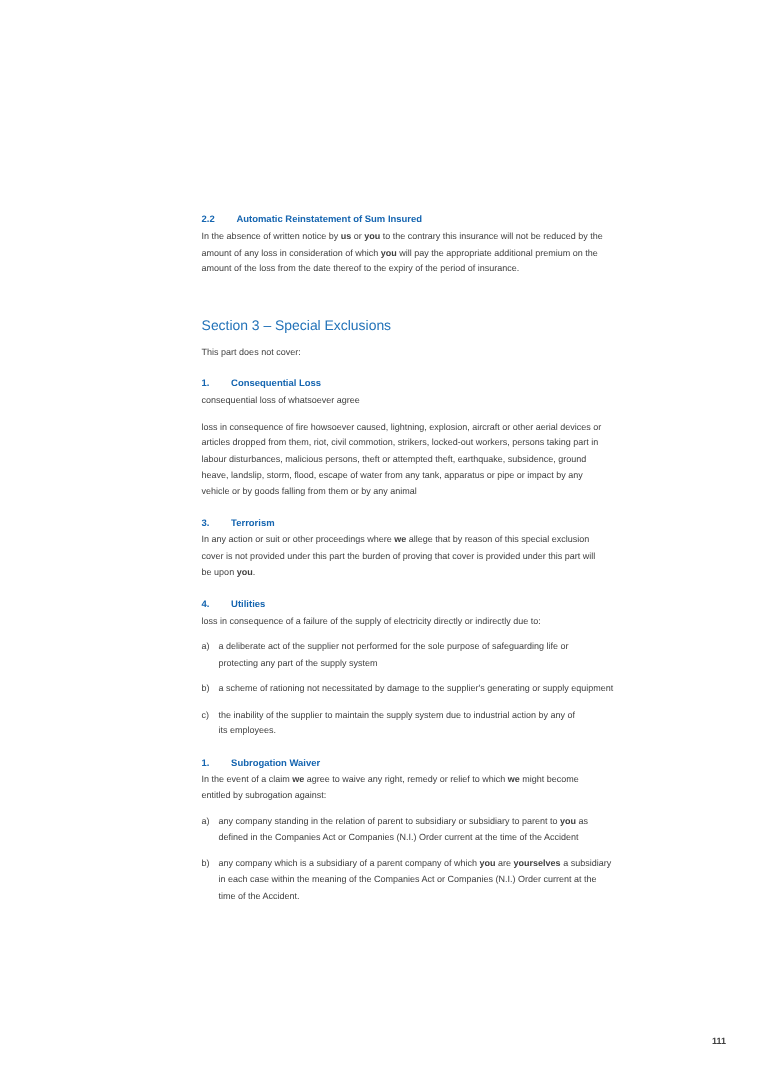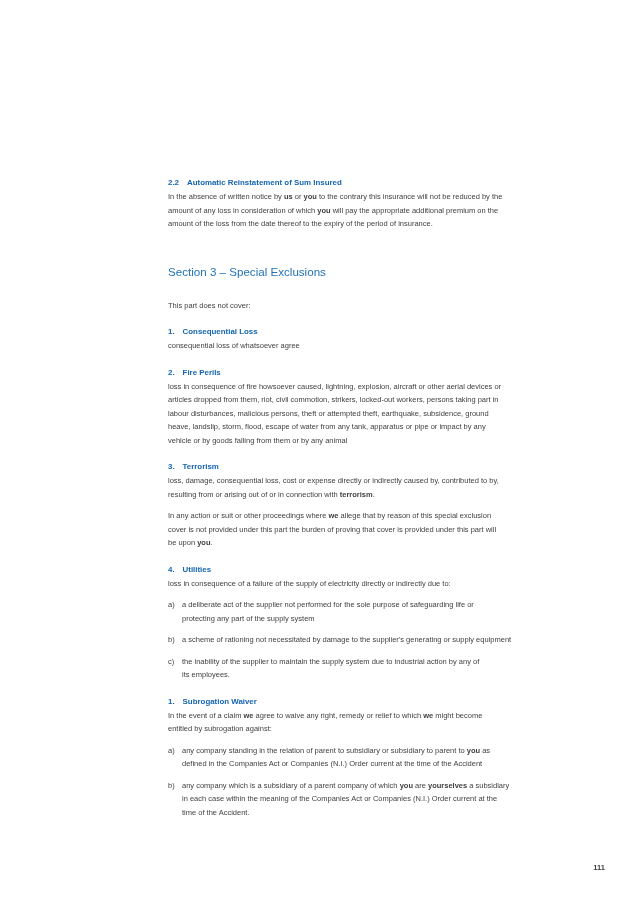--- a/index.html
+++ b/index.html
@@ -34,34 +34,34 @@
   }
   .numbered-heading {
     margin: 14px 0 0;
     font-size: 7.9px;
     line-height: 11px;
     font-weight: bold;
     color: var(--num-heading-blue, #1565b0);
   }
   .numbered-heading .num {
     display: inline-block;
-    margin-right: 8px;
+    margin-right: 18px;
   }
   .numbered-heading + .para {
     margin-top: 2px;
   }
   .section-title {
     margin: 33px 0 0;
     font-size: 11.6px;
     line-height: 15px;
     font-weight: 400;
     color: var(--section-blue, #2272b8);
   }
   .section-title + .para {
-    margin-top: 20px;
+    margin-top: 8px;
   }
   .section-title + .numbered-heading {
     margin-top: 16px;
     text-decoration: underline;
   }
   .content > :first-child {
     margin-top: 0;
   }
   .list-item {
     display: flex;
@@ -91,29 +91,26 @@
 <div class="page">
   <div class="content">
       <h3 class="numbered-heading"><span class="num">2.2</span><span>Automatic Reinstatement of Sum Insured</span></h3>
       <p class="para"><span>In the absence of written notice by </span><span class="b">us</span><span> or </span><span class="b">you</span><span> to the contrary this insurance will not be reduced by the
 amount of any loss in consideration of which </span><span class="b">you</span><span> will pay the appropriate additional premium on the
 amount of the loss from the date thereof to the expiry of the period of insurance.</span></p>
       <h2 class="section-title">Section 3 – Special Exclusions</h2>
       <p class="para"><span>This part does not cover:</span></p>
       <h3 class="numbered-heading"><span class="num">1.</span><span>Consequential Loss</span></h3>
       <p class="para"><span>consequential loss of whatsoever agree</span></p>
-      <h3 class="numbered-heading"><span class="num">2.</span><span>Fire Perils</span></h3>
       <p class="para"><span>loss in consequence of fire howsoever caused, lightning, explosion, aircraft or other aerial devices or
 articles dropped from them, riot, civil commotion, strikers, locked-out workers, persons taking part in
 labour disturbances, malicious persons, theft or attempted theft, earthquake, subsidence, ground
 heave, landslip, storm, flood, escape of water from any tank, apparatus or pipe or impact by any
 vehicle or by goods falling from them or by any animal</span></p>
       <h3 class="numbered-heading"><span class="num">3.</span><span>Terrorism</span></h3>
-      <p class="para"><span>loss, damage, consequential loss, cost or expense directly or indirectly caused by, contributed to by,
-resulting from or arising out of or in connection with </span><span class="b">terrorism</span><span>.</span></p>
       <p class="para"><span>In any action or suit or other proceedings where </span><span class="b">we</span><span> allege that by reason of this special exclusion
 cover is not provided under this part the burden of proving that cover is provided under this part will
 be upon </span><span class="b">you</span><span>.</span></p>
       <h3 class="numbered-heading"><span class="num">4.</span><span>Utilities</span></h3>
       <p class="para"><span>loss in consequence of a failure of the supply of electricity directly or indirectly due to:</span></p>
       <div class="list-item">
         <span class="marker">a)</span>
         <div class="list-text"><span>a deliberate act of the supplier not performed for the sole purpose of safeguarding life or
 protecting any part of the supply system</span></div>
       </div>

